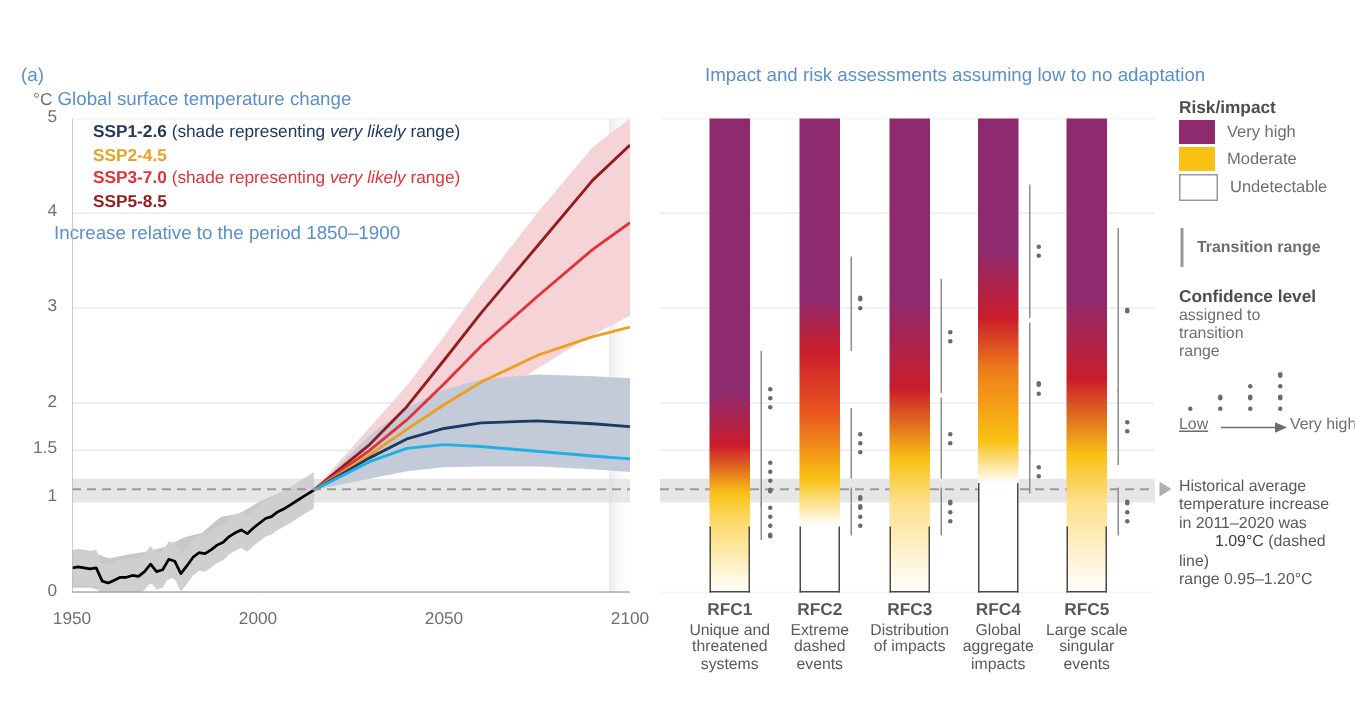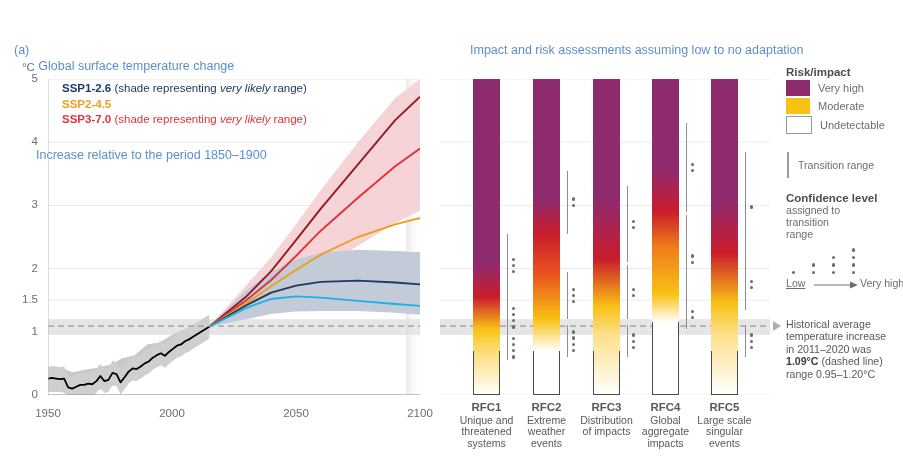--- a/index.html
+++ b/index.html
@@ -43,21 +43,21 @@
   #legendB{left:786px;top:66px;width:117px;}
   .lgTitle{font-size:11.5px;font-weight:bold;color:#4d4d4d;}
   .swatchRow{display:flex;align-items:center;margin-top:2px;}
   .swatch{width:24px;height:16px;margin-right:8px;}
   .swatchLbl{font-size:11px;color:#6d6e71;}
   .lgSmall{font-size:10.6px;line-height:12.2px;color:#6d6e71;}
   .transKey{position:absolute;width:1.6px;background:#9a9a9a;}
 
   
   #histnote{left:786px;top:318px;width:118px;font-size:10.6px;line-height:12.4px;color:#58595b;}
-  #histnote b{font-weight:bold;color:#3b3b3b;}
+  #histnote b{font-weight:normal;color:#3b3b3b;margin-left:24px;}
   #arrowHist{position:absolute;left:773px;top:321px;width:0;height:0;
     border-top:5px solid transparent;border-bottom:5px solid transparent;border-left:8px solid #b0b0b0;}
 </style>
 </head>
 <body>
 
 <div class="abs ptitle" style="left:14px;top:12px;">
   <span></span>
 </div>
 <div class="abs ptitle" style="left:14px;top:12px;width:420px;">
@@ -141,20 +141,21 @@
       <line x1="-4" y1="252.8" x2="0" y2="252.8" stroke="#b0b0b0" stroke-width="1"></line>
       <line x1="-4" y1="316" x2="0" y2="316" stroke="#b0b0b0" stroke-width="1"></line>
     </svg>
 </div>
 
 <div class="abs" id="legendA">
   <div id="legendRows">
       <div class="row"><b style="color: rgb(29, 58, 99);">SSP1-2.6</b><span class="paren" style="color: rgb(29, 58, 99);"> (shade representing <i>very likely</i> range)</span></div>
       <div class="row"><b style="color: rgb(235, 160, 33);">SSP2-4.5</b></div>
       <div class="row"><b style="color: rgb(224, 51, 58);">SSP3-7.0</b><span class="paren" style="color: rgb(224, 51, 58);"> (shade representing <i>very likely</i> range)</span></div>
+      <div class="row"><b style="color: rgb(148, 27, 30);">SSP5-8.5</b></div>
     </div>
 </div>
 
 <div class="abs" id="chartB">
   <svg id="svgB" width="340" height="316" style="position:absolute;left:0;top:0;">
       <line x1="0" y1="0" x2="330" y2="0" stroke="#ececec" stroke-width="1"></line>
       <line x1="0" y1="63.2" x2="330" y2="63.2" stroke="#ececec" stroke-width="1"></line>
       <line x1="0" y1="126.4" x2="330" y2="126.4" stroke="#ececec" stroke-width="1"></line>
       <line x1="0" y1="189.6" x2="330" y2="189.6" stroke="#ececec" stroke-width="1"></line>
       <line x1="0" y1="221.2" x2="330" y2="221.2" stroke="#ececec" stroke-width="1"></line>
@@ -234,21 +235,21 @@
 <div id="rfcLabels">
     <div class="abs rfclab" style="left: 455.5px; top: 402px;">
       <span class="name">RFC1</span>
       <div>Unique and</div>
       <div>threatened</div>
       <div>systems</div>
     </div>
     <div class="abs rfclab" style="left: 515.5px; top: 402px;">
       <span class="name">RFC2</span>
       <div>Extreme</div>
-      <div>weather</div>
+      <div>dashed</div>
       <div>events</div>
     </div>
     <div class="abs rfclab" style="left: 575.5px; top: 402px;">
       <span class="name">RFC3</span>
       <div>Distribution</div>
       <div>of impacts</div>
     </div>
     <div class="abs rfclab" style="left: 634.5px; top: 402px;">
       <span class="name">RFC4</span>
       <div>Global</div>
@@ -273,21 +274,21 @@
       <div class="swatchRow">
         <div class="swatch" style="background: rgb(249, 193, 20);"></div>
         <div class="swatchLbl">Moderate</div>
       </div>
       <div class="swatchRow">
         <div class="swatch" style="background: rgb(255, 255, 255); border: 1px solid rgb(154, 154, 154);"></div>
         <div class="swatchLbl">Undetectable</div>
       </div>
     </div>
 
-  <div style="position:relative;height:30px;margin-top:18px;">
+  <div style="position:relative;height:30px;margin-top:18px;font-weight:bold;">
     <div class="transKey" style="left:1px;top:0px;height:26px;"></div>
     <div class="lgSmall" style="position:absolute;left:12px;top:7px;">Transition range</div>
   </div>
 
   <div style="margin-top:10px;">
     <div class="lgTitle">Confidence level</div>
     <div class="lgSmall">assigned to</div>
     <div class="lgSmall">transition</div>
     <div class="lgSmall">range</div>
     <div style="position:relative;height:36px;width:115px;" id="confDots">

